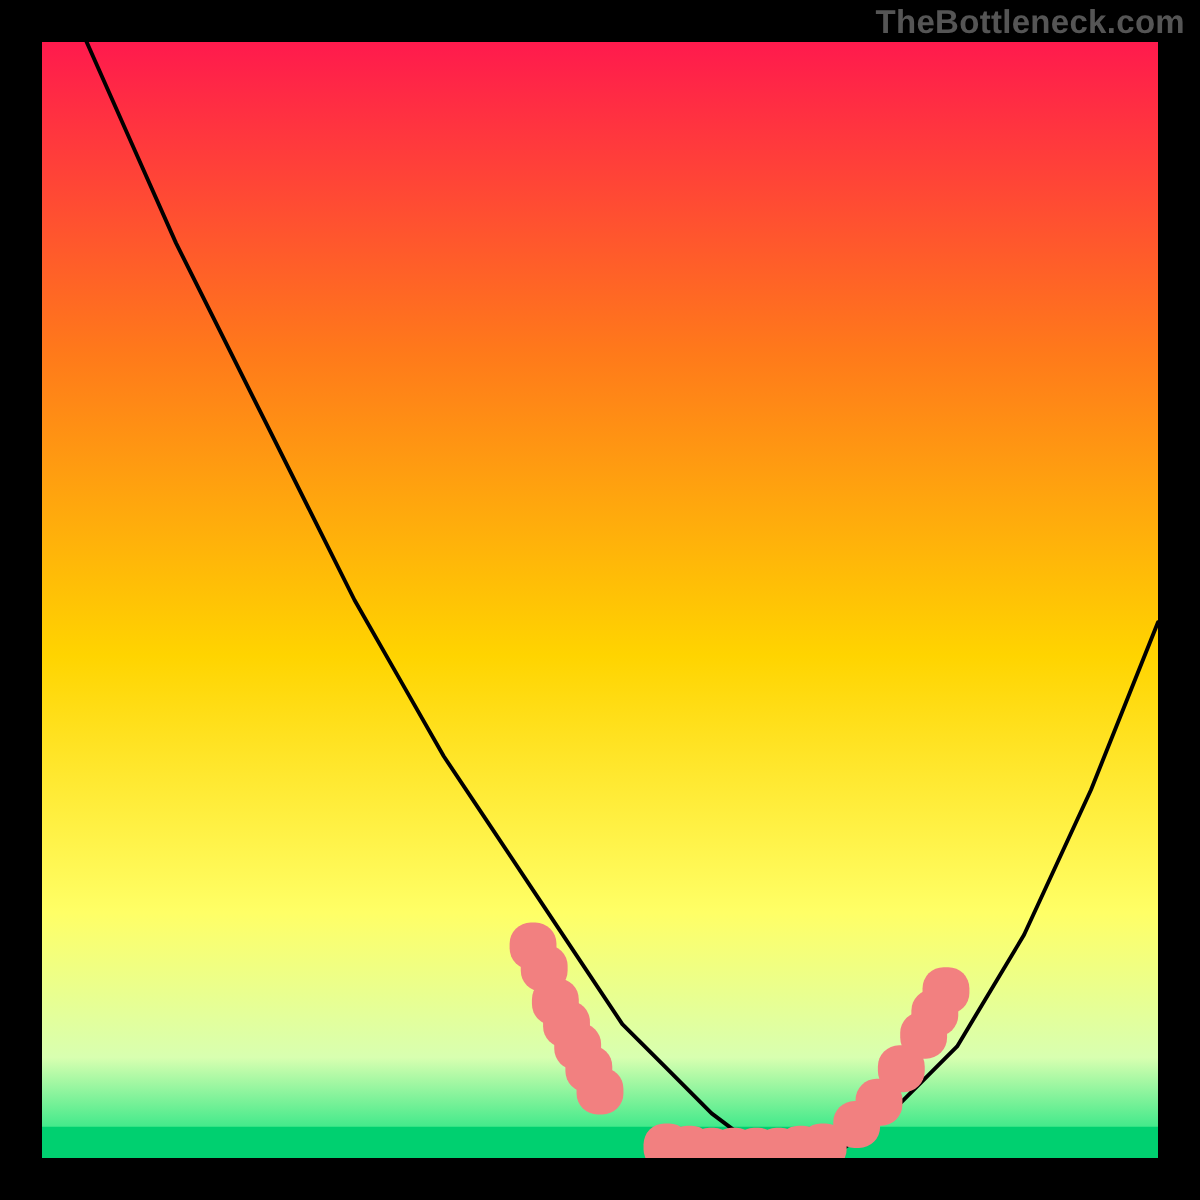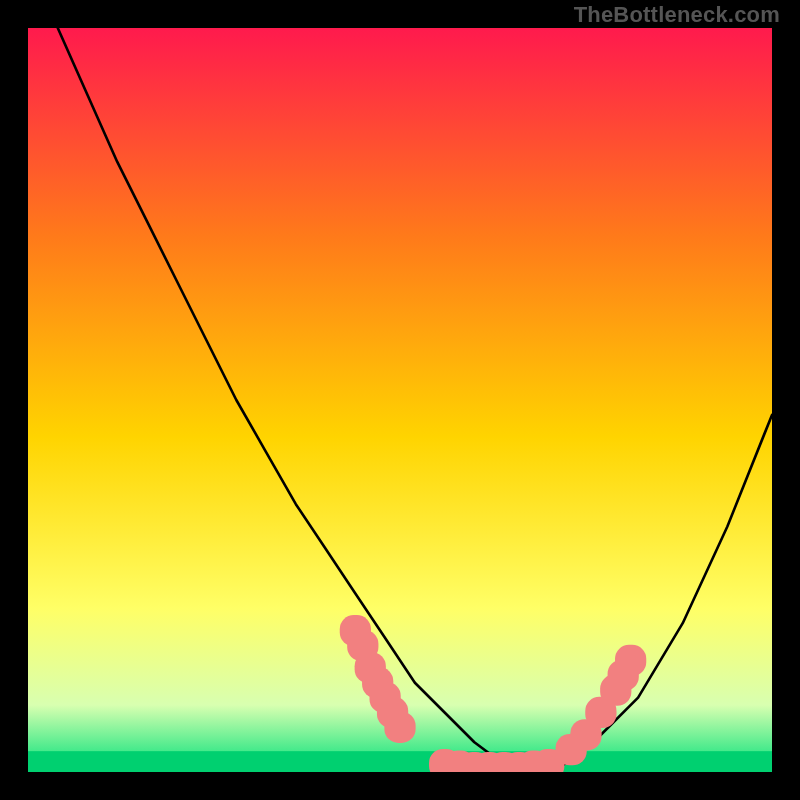--- a/index.html
+++ b/index.html
@@ -8,21 +8,21 @@
     background: #000;
     width: 800px;
     height: 800px;
     overflow: hidden;
     position: relative;
     font-family: Arial, Helvetica, sans-serif;
   }
   .watermark {
     position: absolute;
     top: 2px;
-    right: 20px;
+    right: 10px;
     color: #555;
     font-size: 22px;
     font-weight: 600;
     letter-spacing: 0.2px;
     z-index: 5;
   }
   .plot-frame {
     position: absolute;
     left: 28px;
     top: 28px;

